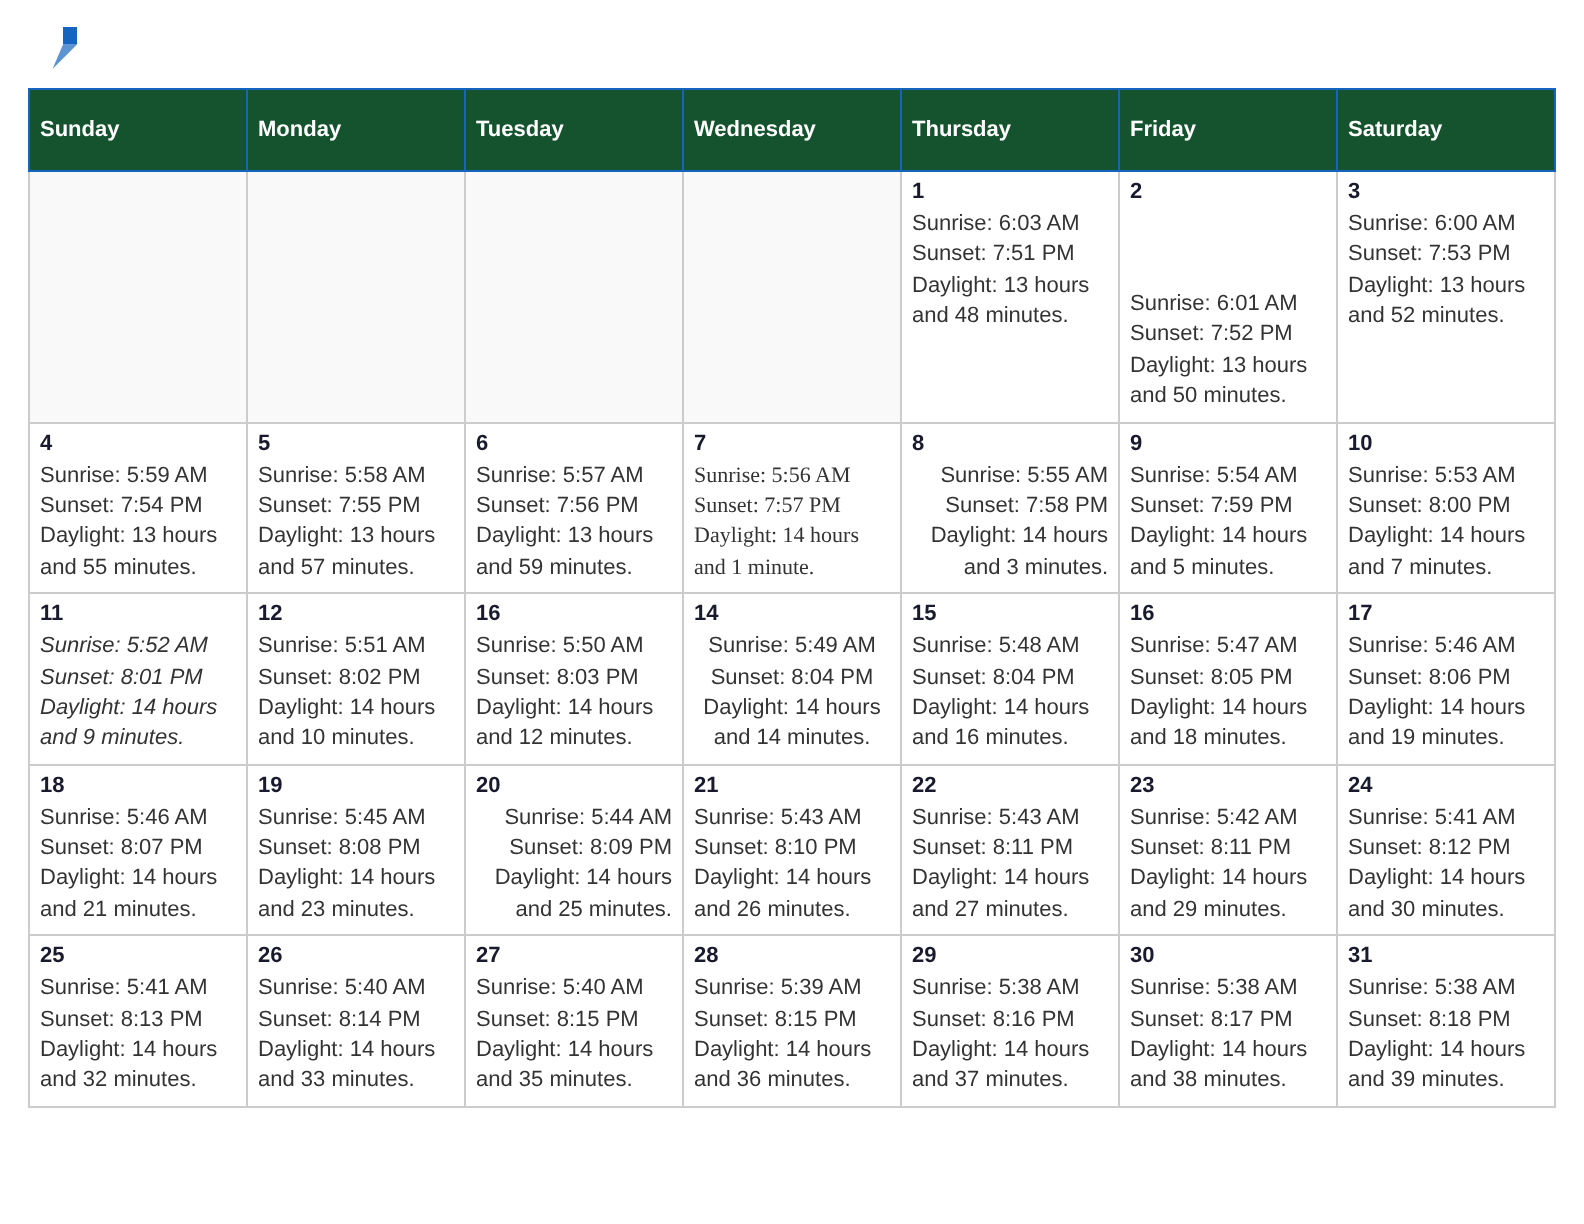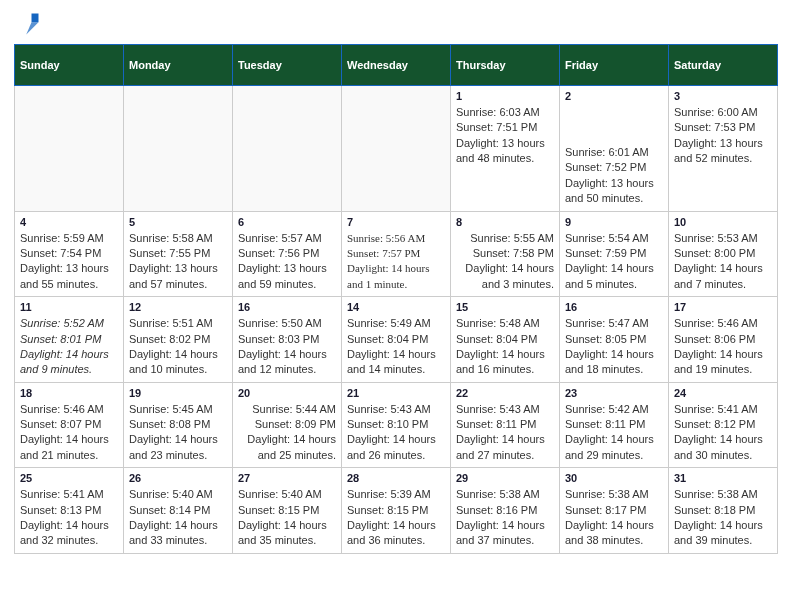--- a/index.html
+++ b/index.html
@@ -212,21 +212,21 @@
         </td>
         <td>
           <span class="day-number">16</span>
           <div class="day-info" style="white-space: pre-line;">Sunrise: 5:50 AM
 Sunset: 8:03 PM
 Daylight: 14 hours
 and 12 minutes.</div>
         </td>
         <td>
           <span class="day-number">14</span>
-          <div class="day-info" style="white-space: pre-line;">Sunrise: 5:49 AM
+          <div class="day-info" style="white-space: pre-line; text-align: center;">Sunrise: 5:49 AM
 Sunset: 8:04 PM
 Daylight: 14 hours
 and 14 minutes.</div>
         </td>
         <td>
           <span class="day-number">15</span>
           <div class="day-info" style="white-space: pre-line;">Sunrise: 5:48 AM
 Sunset: 8:04 PM
 Daylight: 14 hours
 and 16 minutes.</div>

